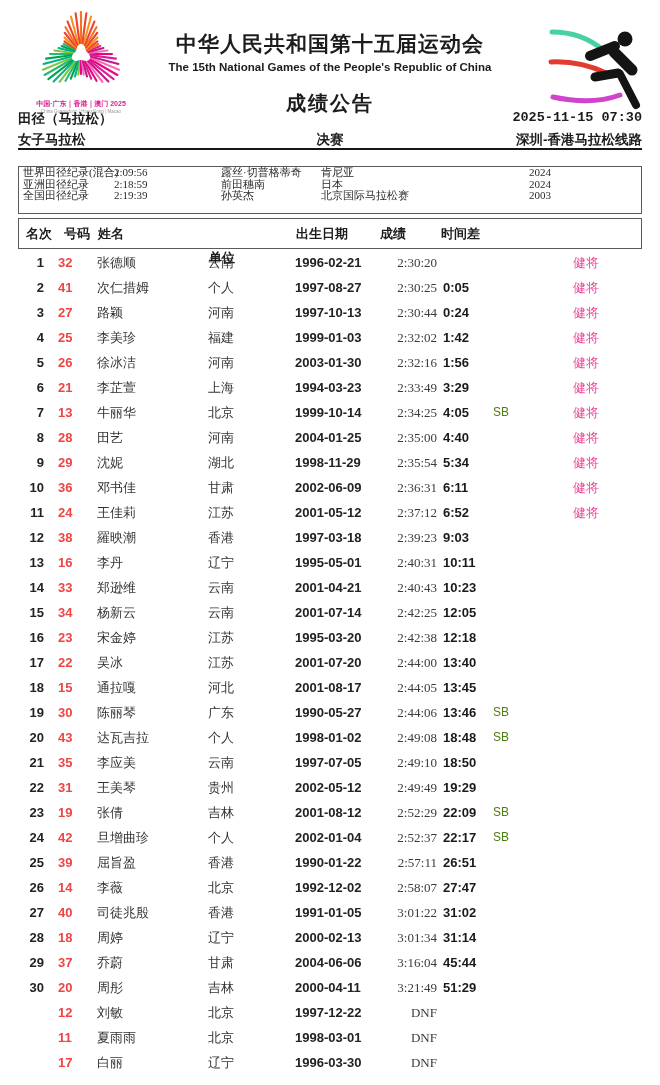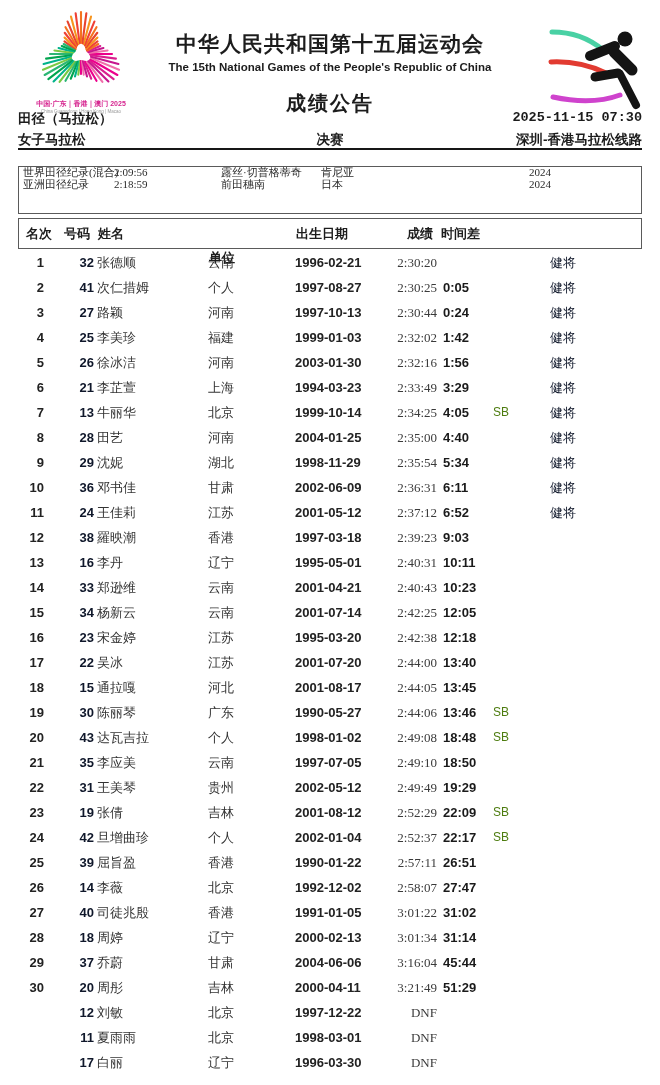--- a/index.html
+++ b/index.html
@@ -35,35 +35,35 @@
   .rc-time{left:95px;}
   .rc-ath{left:182px;margin-left:20px;}
   .rc-loc{left:302px;}
   .rc-year{left:510px;width:65px;}
 
   
   .thead{position:absolute;left:18px;right:18px;top:218px;height:29px;
          border:1px solid #5a5a5a;font-size:13px;font-weight:bold;line-height:29px;}
   .hc{position:absolute;top:0;white-space:nowrap;}
   .h-rank{left:7px;}  .h-bib{left:45px;} .h-name{left:79px;} .h-unit{left:190px;margin-top:24px;}
-  .h-dob{left:277px;} .h-result{left:334px;width:80px;text-align:right;} .h-diff{left:422px;}
+  .h-dob{left:277px;} .h-result{left:334px;width:80px;text-align:center;} .h-diff{left:422px;}
 
   
   .tbody{position:absolute;left:18px;right:18px;top:250px;}
   .trow{position:relative;height:25px;line-height:25px;white-space:nowrap;}
   .tc{position:absolute;top:0;font-size:13px;}
   .c-rank{left:0;width:26px;text-align:right;font-weight:600;color:#222;}
-  .c-bib{left:48px;width:28px;text-align:right;font-weight:600;color:#0f172a;}
+  .c-bib{left:40px;width:28px;text-align:left;font-weight:600;color:#ef4444;}
   .c-name{left:79px;font-family:Liberation Serif, serif;color:#333;}
   .c-unit{left:190px;font-family:"Liberation Serif",serif;color:#333;}
   .c-dob{left:277px;font-weight:600;color:#222;}
   .c-result{left:334px;width:85px;text-align:right;font-family:"Liberation Serif",serif;color:#3a3a3a;}
   .c-diff{left:425px;font-weight:600;color:#1a1a1a;}
   .c-sb{left:475px;font-family:Liberation Sans, sans-serif;font-size:12px;color:#4d7c0f;}
-  .c-grade{left:532px;font-family:"Liberation Serif",serif;color:#0f172a;}
+  .c-grade{left:555px;font-family:"Liberation Serif",serif;color:#ec4899;}
 </style>
 </head>
 <body>
 
 <div class="page">
 
   <div class="logo-left">
     <svg id="burst" width="118" height="86" viewBox="0 0 118 86">
         <line x1="68" y1="44" x2="90" y2="44" stroke="#ec008c" stroke-width="2.1" stroke-linecap="round"></line>
         <line x1="67.16418470726177" y1="42.92516469252416" x2="85.56128595452425" y2="40.503140364953865" stroke="#f06eaa" stroke-width="2.1" stroke-linecap="round"></line>
@@ -154,20 +154,27 @@
         <span class="rc rc-loc">肯尼亚</span>
         <span class="rc rc-year">2024</span>
       </div>
       <div class="rec-row">
         <span class="rc rc-label">亚洲田径纪录</span>
         <span class="rc rc-time">2:18:59</span>
         <span class="rc rc-ath">前田穗南</span>
         <span class="rc rc-loc">日本</span>
         <span class="rc rc-year">2024</span>
       </div>
+      <div class="rec-row">
+        <span class="rc rc-label">全国田径纪录</span>
+        <span class="rc rc-time">2:19:39</span>
+        <span class="rc rc-ath">孙英杰</span>
+        <span class="rc rc-loc">北京国际马拉松赛</span>
+        <span class="rc rc-year">2003</span>
+      </div>
     </div>
 
   <div class="thead">
     <span class="hc h-rank">名次</span>
     <span class="hc h-bib">号码</span>
     <span class="hc h-name">姓名</span>
     <span class="hc h-unit">单位</span>
     <span class="hc h-dob">出生日期</span>
     <span class="hc h-result">成绩</span>
     <span class="hc h-diff">时间差</span>

